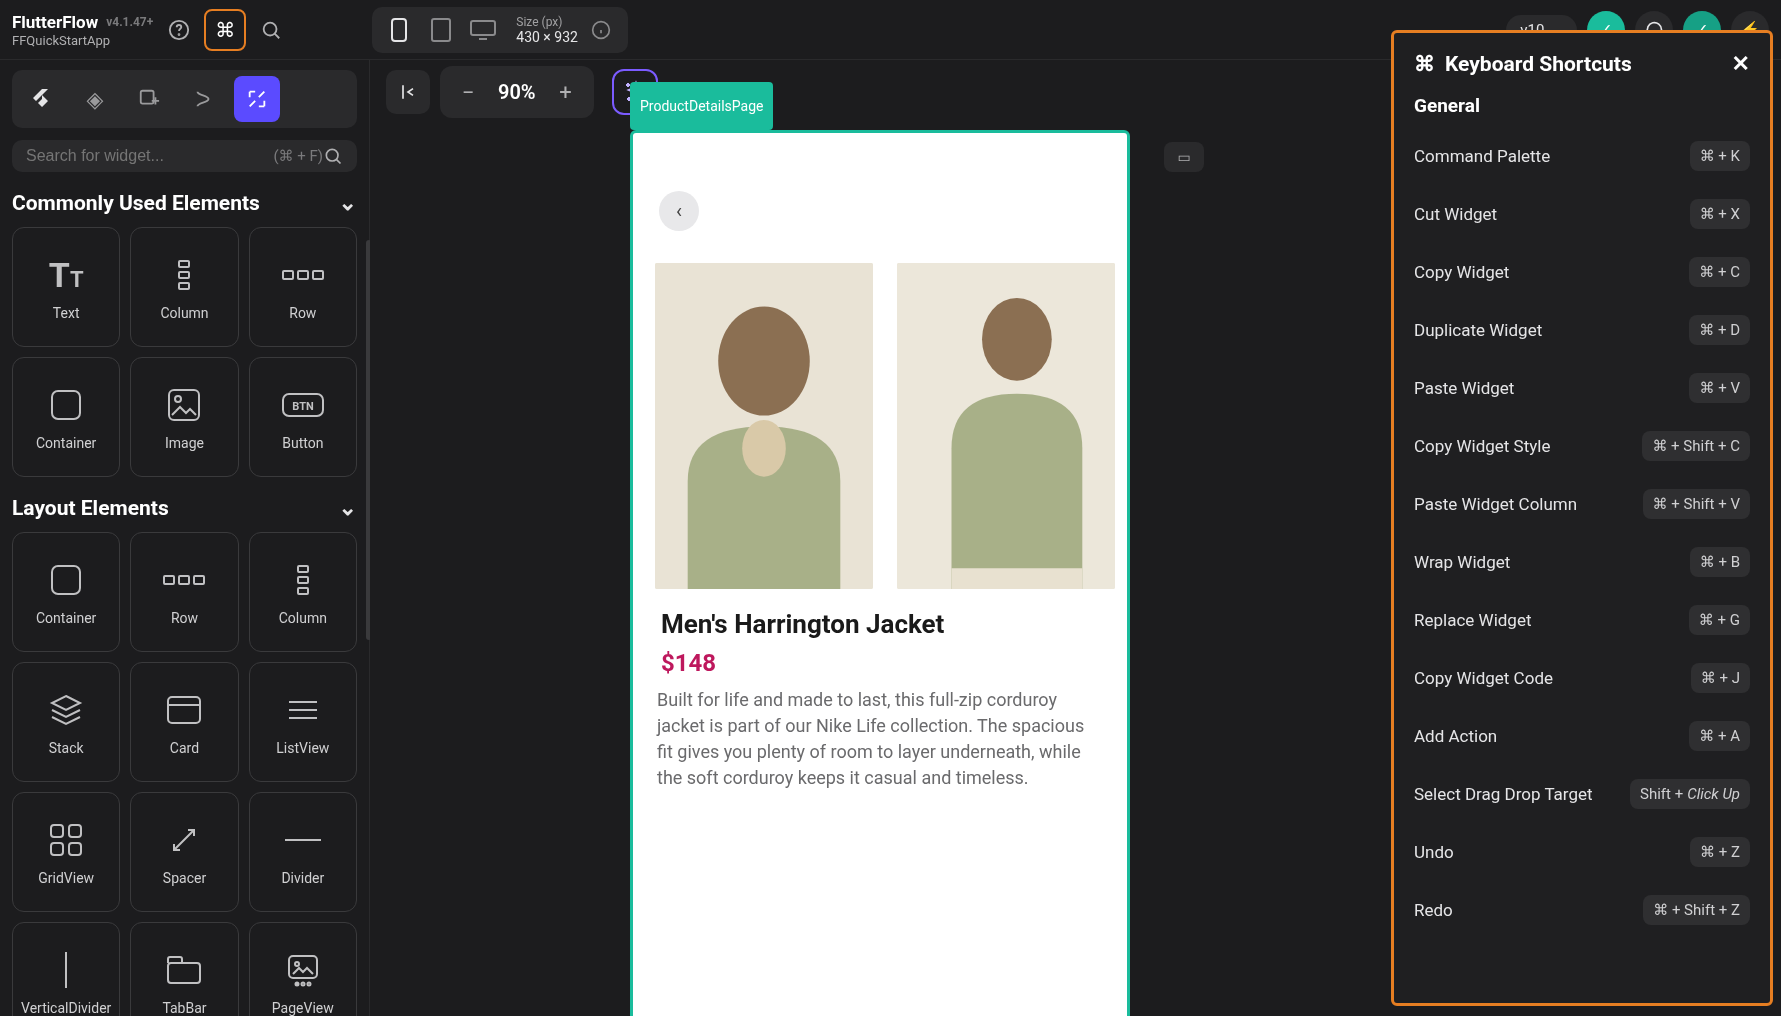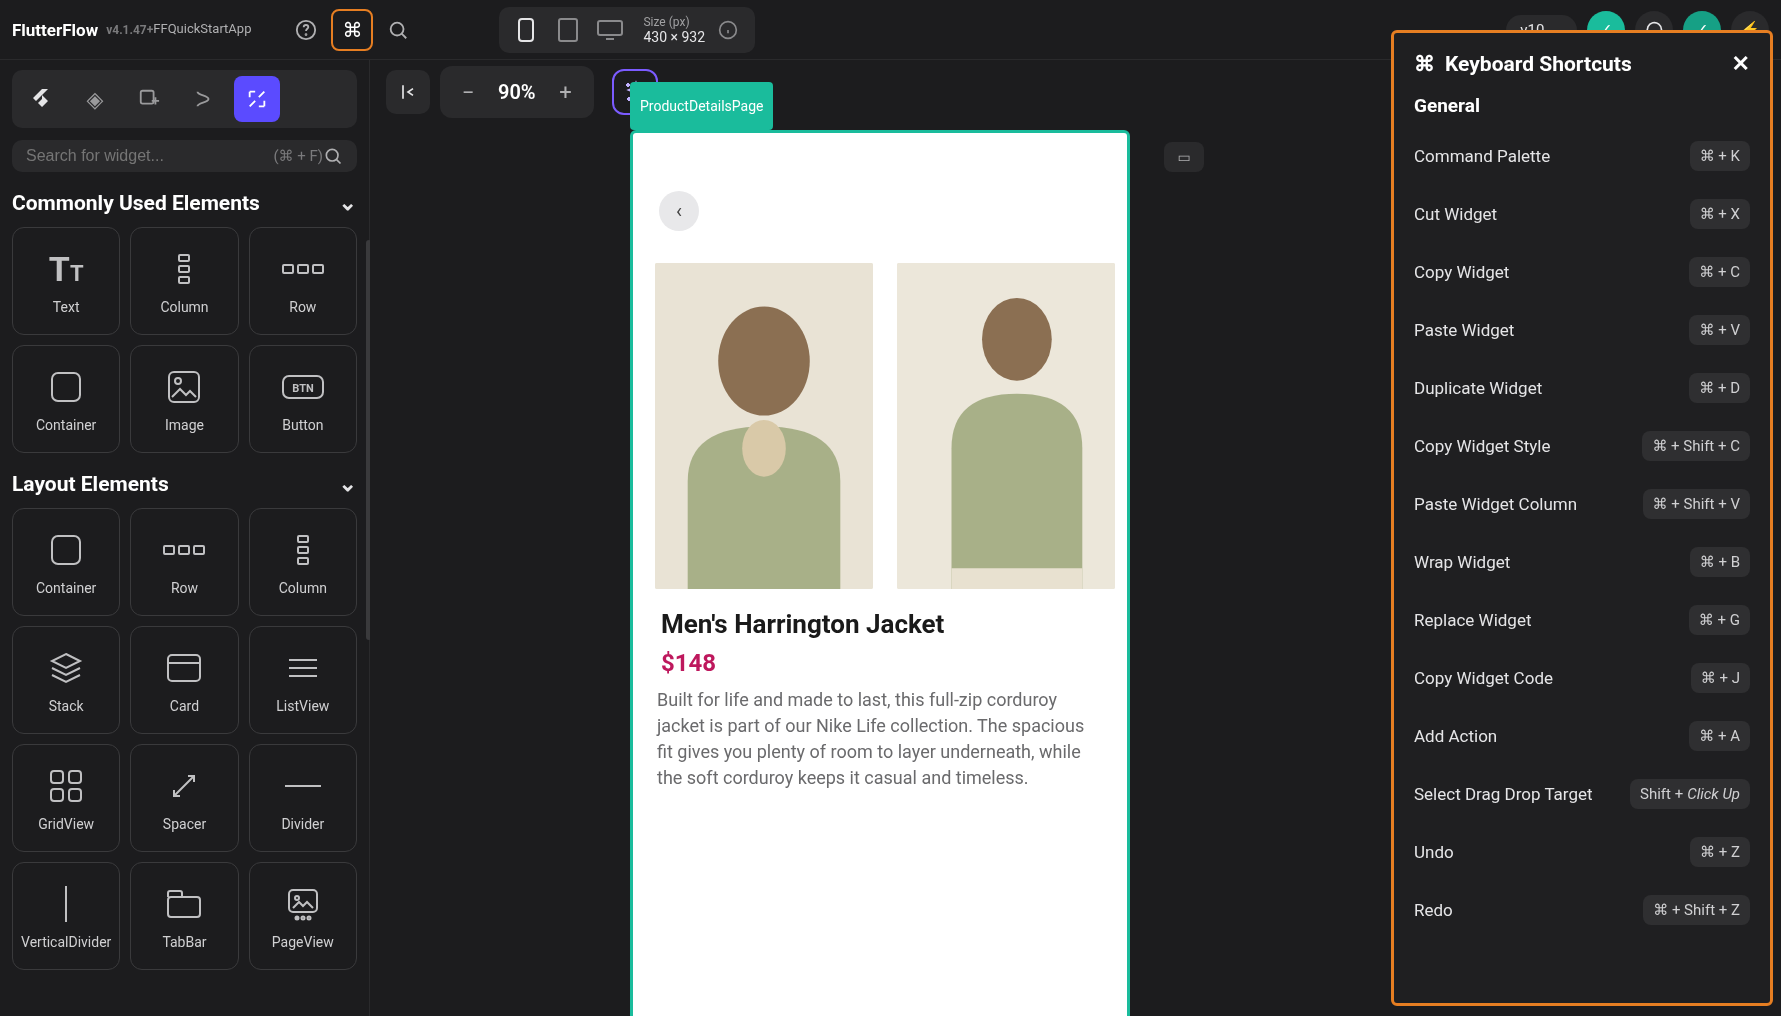--- a/index.html
+++ b/index.html
@@ -13,21 +13,21 @@
   position: relative;
 }
 .top-bar {
   height: 60px;
   display: flex;
   align-items: center;
   padding: 0 12px;
   background: #1c1c1e;
   border-bottom: 1px solid #2a2a2c;
 }
-.logo-block { display:flex; flex-direction:row; margin-right:34px;}
+.logo-block { display:flex; flex-direction:column; margin-right:5px;}
 .logo { font-weight:700; font-size:17px; color:#fff; display:inline-flex; align-items:center; gap:4px;}
 .version { color:#7a7a7c; font-size:12px; margin-left:4px;}
 .app-name { color:#b0b0b2; font-size:13px; margin-top:1px;}
 .top-icons { display:flex; align-items:center; gap:4px;}
 .top-btn {
   width:42px; height:42px; display:flex; align-items:center; justify-content:center;
   border-radius:8px; color:#b0b0b2; font-size:20px;
 }
 .top-btn.highlight { border:2.5px solid #e67e22; color:#fff;}
 .device-group {
@@ -53,21 +53,21 @@
 .rail-top { display:flex;align-items:center;gap:8px;background:#2a2a2c;border-radius:10px;padding:6px;}
 .rail-btn { width:46px;height:46px;display:flex;align-items:center;justify-content:center;border-radius:8px;color:#9a9a9c;font-size:22px;}
 .rail-btn.primary { background:#5b4bff;color:#fff;}
 .search-wrap{ margin-top:12px;display:flex;align-items:center;background:#2a2a2c;border-radius:10px;padding:6px 14px;color:#7a7a7c;}
 .search-wrap input{ background:transparent;border:none;outline:none;color:#e5e5e7;font-size:16px;flex:1;}
 .search-hint{font-size:15px;color:#7a7a7c;margin-left:4px;}
 .search-icon{color:#b0b0b2;font-size:20px;margin-left:auto;}
 .section-head { display:flex;align-items:center;justify-content:space-between;margin-top:18px;color:#fff;font-weight:700;font-size:21px;}
 .chev { font-size:22px;color:#e5e5e7;}
 .elem-grid{ display:grid;grid-template-columns:repeat(3,1fr);gap:10px;margin-top:12px;}
-.elem-card{ background:transparent;border:1px solid #3a3a3c;border-radius:12px;height:108px;display:flex;flex-direction:column;align-items:center;justify-content:center;gap:8px;color:#e5e5e7;}
+.elem-card{ background:transparent;border:1px solid #3a3a3c;border-radius:12px;height:120px;display:flex;flex-direction:column;align-items:center;justify-content:center;gap:8px;color:#e5e5e7;}
 .elem-icon{font-size:36px;color:#c0c0c2;display:flex;align-items:center;justify-content:center;height:44px;}
 .elem-label{font-size:14px;color:#d0d0d2;}
 .scrollbar{position:absolute;left:366px;top:240px;width:6px;height:400px;background:#3a3a3c;border-radius:3px;}
 
 .canvas-area{ flex:1;position:relative;background:#1c1c1e;overflow:hidden;}
 .canvas-toolbar{ height:64px;display:flex;align-items:center;padding:0 16px;gap:10px;}
 .ct-btn{width:44px;height:44px;display:flex;align-items:center;justify-content:center;border-radius:10px;color:#b0b0b2;font-size:22px;}
 .ct-btn.boxed{background:#2a2a2c;}
 .zoom-group{display:flex;align-items:center;background:#2a2a2c;border-radius:12px;padding:4px 6px;gap:2px;}
 .zoom-val{font-size:20px;font-weight:600;color:#fff;padding:0 6px;}
@@ -492,28 +492,28 @@
       </div>
       <div class="sp-row">
         <span class="sp-label">Cut Widget</span>
         <span class="kbd">⌘ + X</span>
       </div>
       <div class="sp-row">
         <span class="sp-label">Copy Widget</span>
         <span class="kbd">⌘ + C</span>
       </div>
       <div class="sp-row">
+        <span class="sp-label">Duplicate Widget</span>
+        <span class="kbd">⌘ + D</span>
+      </div>
+      <div class="sp-row">
         <span class="sp-label">Paste Widget</span>
         <span class="kbd">⌘ + V</span>
       </div>
       <div class="sp-row">
-        <span class="sp-label">Duplicate Widget</span>
-        <span class="kbd">⌘ + D</span>
-      </div>
-      <div class="sp-row">
         <span class="sp-label">Copy Widget Style</span>
         <span class="kbd">⌘ + Shift + C</span>
       </div>
       <div class="sp-row">
         <span class="sp-label">Paste Widget Column</span>
         <span class="kbd">⌘ + Shift + V</span>
       </div>
       <div class="sp-row">
         <span class="sp-label">Wrap Widget</span>
         <span class="kbd">⌘ + B</span>

